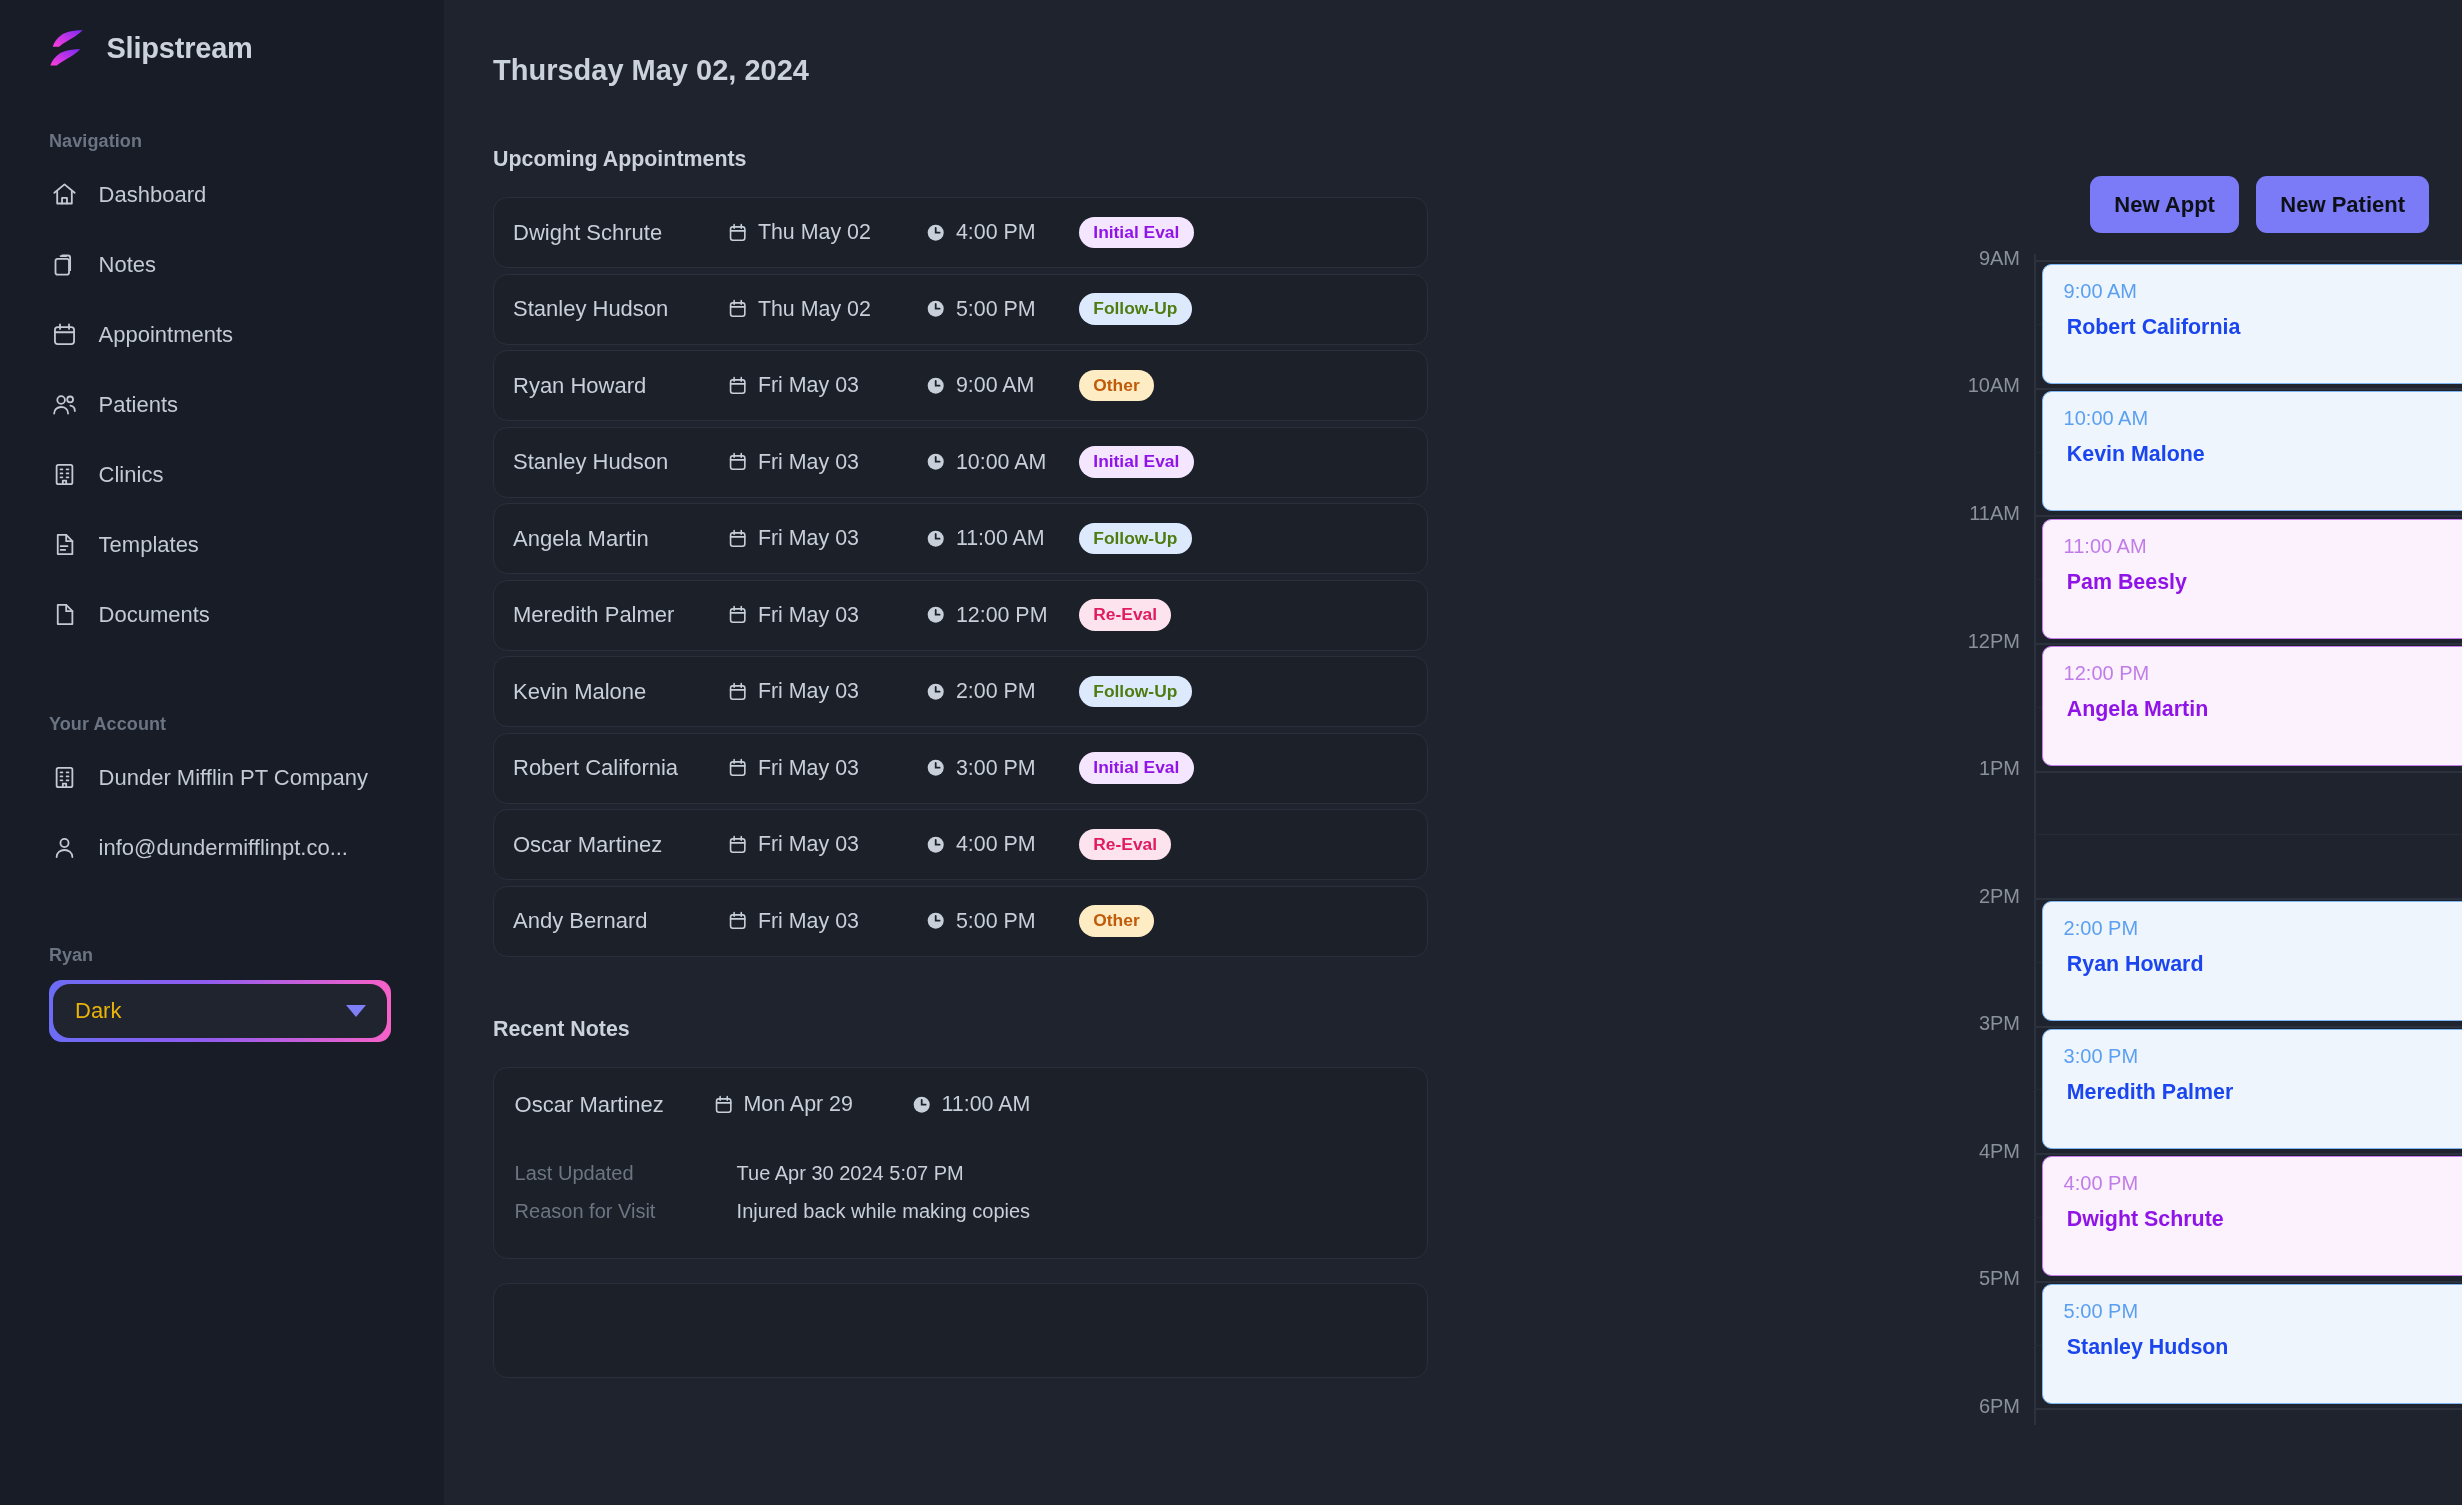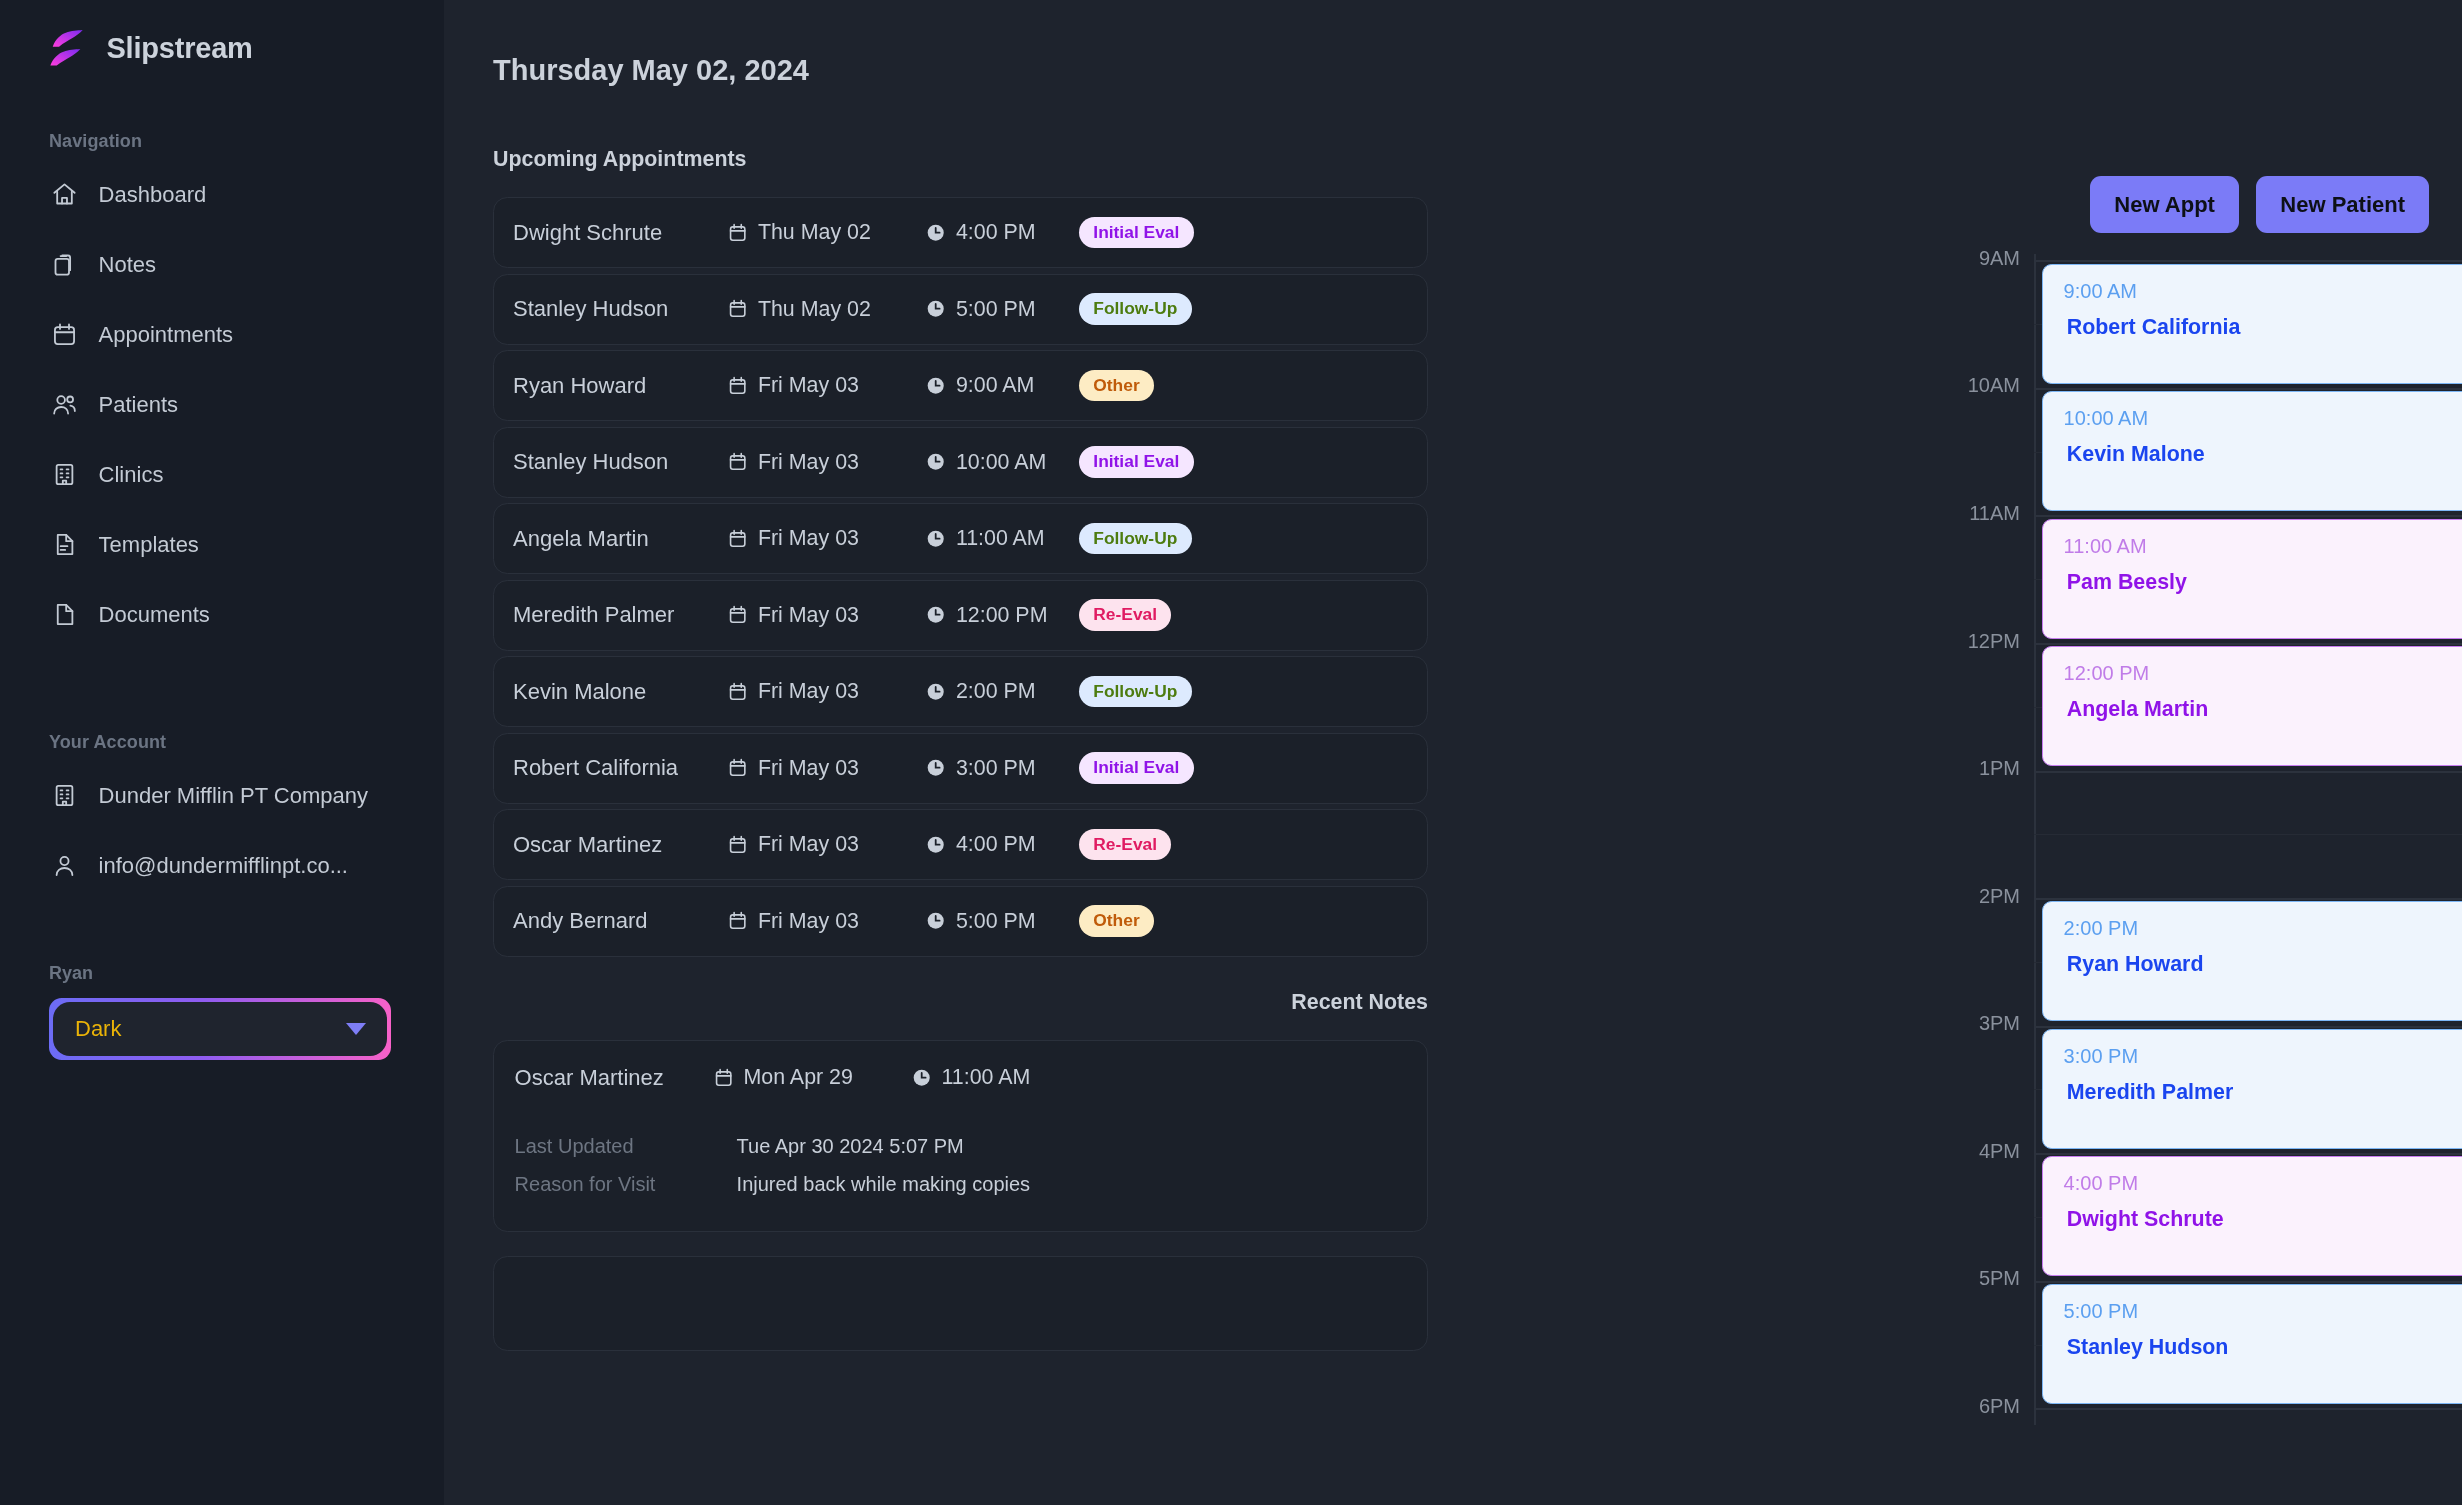--- a/index.html
+++ b/index.html
@@ -32,21 +32,21 @@
     padding-left: 49px; margin-top: 62px; margin-bottom: 8px;
     letter-spacing: 0.1px;
   }
   .nav-item {
     display: flex; align-items: center; gap: 20.6px;
     height: 70px; padding-left: 51px;
     color: #c3cad4; font-size: 22px; cursor: pointer;
   }
   .nav-item .nav-ico { width: 27px; height: 27px; flex: 0 0 27px; display:block; }
   .nav-item .nav-label { white-space: nowrap; }
-  .acct-block { margin-top: 82px; }
+  .acct-block { margin-top: 64px; }
   .theme-label {
     font-size: 18px; font-weight: 700; color: #6b7483;
     padding-left: 49px; margin-top: 62px; margin-bottom: 14.3px;
   }
   .theme-wrap {
     margin-left: 49px; width: 342px; height: 62px;
     border-radius: 12.7px; padding: 4px;
     background: linear-gradient(90deg, #6c6cf5 0%, #8f5cf0 45%, #f761c8 100%);
   }
   .theme-select {
@@ -96,21 +96,21 @@
   .ic { width: 21.4px; height: 21.4px; flex: 0 0 21.4px; display: block; }
   .badge {
     font-size: 17.4px; font-weight: 700; border-radius: 791px;
     padding: 7.1px 14.3px; white-space: nowrap; line-height: 1;
   }
   .b-initial { background: #f5e6ff; color: #9013e8; }
   .b-follow  { background: #ddeafe; color: #4d7c0f; }
   .b-other   { background: #fdecc4; color: #c05b0a; }
   .b-re      { background: #fde3ee; color: #e01b62; }
 
-  .notes-title { margin-top: 33px; text-align: right; }
+  .notes-title { margin-top: 60px; }
   .note-card {
     margin-top: 25px; background: #1b2029;
     border: 0.8px solid #2a303b; border-radius: 14.3px;
     padding: 24px 20.6px 27px 20.6px;
   }
   .note-head { display: flex; align-items: center; }
   .note-name { font-size: 22px; color: #c8cfd9; width: 198px; flex: 0 0 198px; }
   .note-rows { margin-top: 37px; }
   .note-row { display: flex; align-items: center; height: 38px; }
   .note-key { font-size: 20px; color: #6d7582; width: 222px; flex: 0 0 222px; }

